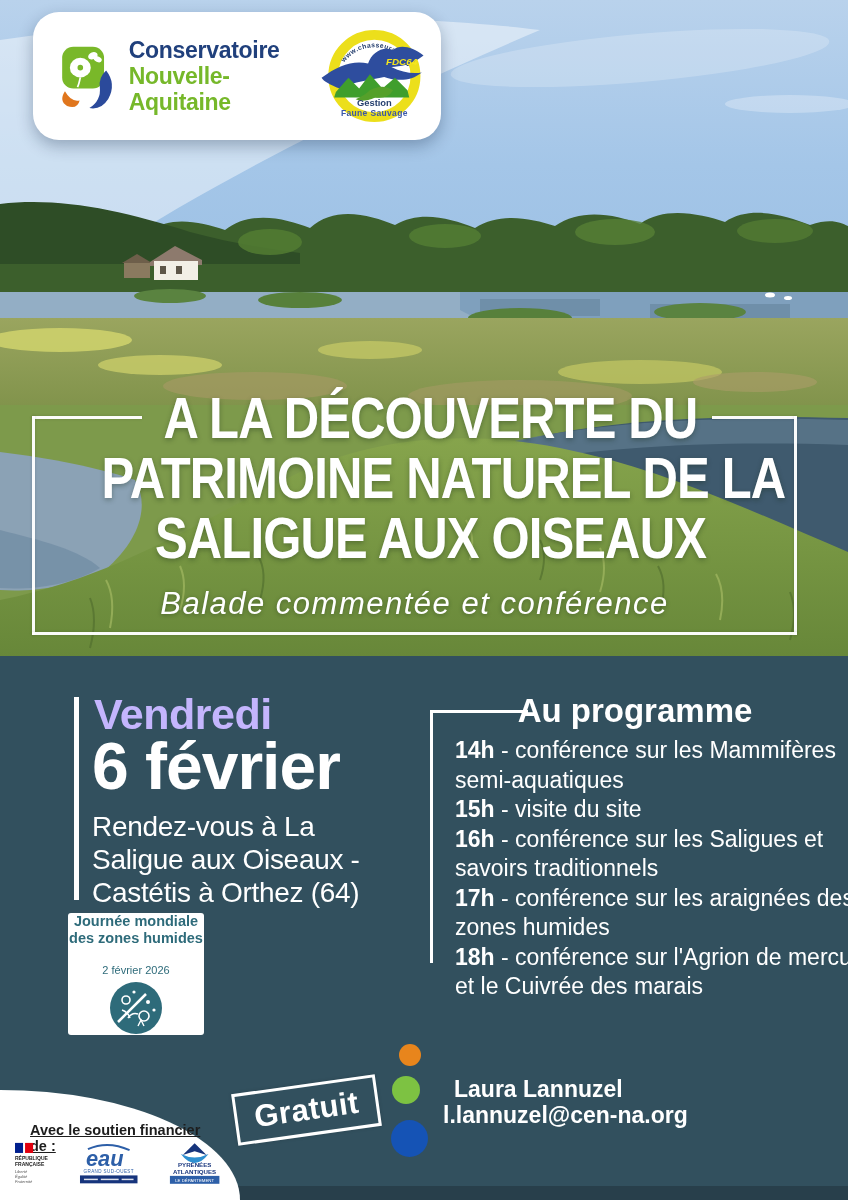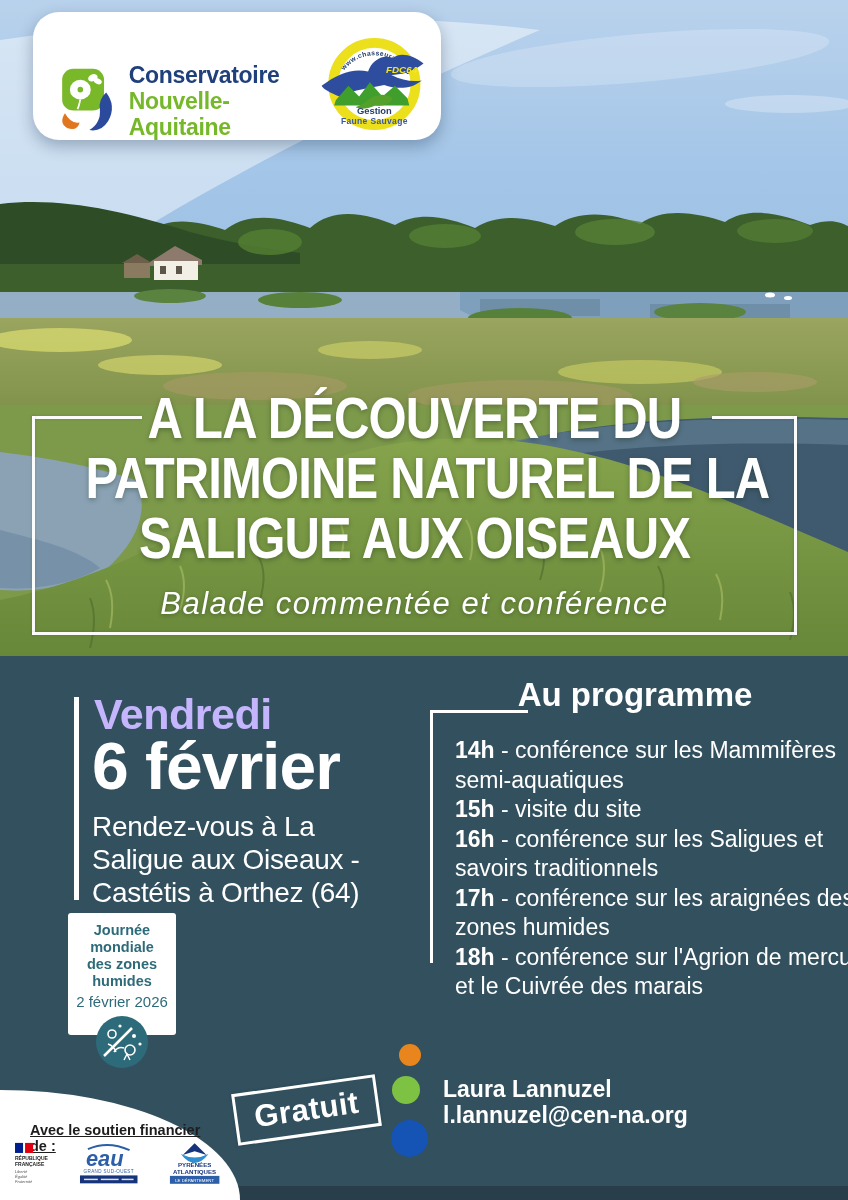--- a/index.html
+++ b/index.html
@@ -10,69 +10,69 @@
   }
   .abs{position:absolute;}
 
   
   .photo{left:0;top:0;width:848px;height:658px;}
 
   
   .logo-card{
     left:33px;top:12px;width:408px;height:128px;background:#fff;
     border-radius:26px;box-shadow:0 6px 16px rgba(10,30,60,.30);
-    display:flex;align-items:flex-end;padding:0 10px 0 18px;box-sizing:border-box;gap:8px;
+    display:flex;align-items:center;padding:0 10px 0 18px;box-sizing:border-box;gap:8px;
   }
   .cen-text{line-height:26px;font-weight:bold;font-size:23px;letter-spacing:-.3px;}
   .cen-blue{color:#20407C;}
   .cen-green{color:#76B82A;}
 
   
   .frame-seg{background:rgba(255,255,255,.97);box-shadow:0 0 3px rgba(0,0,0,.15);}
   .title{
-    left:32px;top:388px;width:765px;text-align:center;color:#fff;
+    left:48px;top:388px;width:765px;text-align:center;color:#fff;
     font-weight:bold;font-size:57px;line-height:60px;letter-spacing:-1px;
     text-shadow:0 2px 6px rgba(20,40,20,.35);
   }
   .title > div{transform:scaleX(.86);transform-origin:center;white-space:nowrap;}
   .subtitle{
     left:32px;top:586px;width:765px;text-align:center;color:#fff;
     font-size:31px;font-style:italic;letter-spacing:1.5px;
     text-shadow:0 1px 4px rgba(20,40,20,.4);
   }
 
   
   .teal-panel{left:0;top:656px;width:848px;height:544px;background:#32505E;}
   .bottom-strip{left:0;top:1186px;width:848px;height:14px;background:#283F4B;}
 
   .v-line{left:74px;top:697px;width:5px;height:203px;background:#fff;}
   .day{left:94px;top:690px;color:#c4b5fd;font-weight:bold;font-size:43px;letter-spacing:-.5px;}
   .date{left:92px;top:728px;color:#fff;font-weight:bold;font-size:66px;letter-spacing:-1px;}
   .address{left:92px;top:810px;color:#fff;font-weight:normal;font-size:28px;line-height:33px;letter-spacing:-.3px;}
 
   .badge{
-    left:68px;top:913px;width:108px;height:122px;background:#fff;border-radius:3px;
-    text-align:center;padding-top:9px;box-sizing:border-box;
+    left:68px;top:913px;width:136px;height:122px;background:#fff;border-radius:3px;
+    text-align:center;box-sizing:border-box;
   }
   .badge .b1{font-weight:bold;font-size:14.5px;line-height:17px;color:#2E6B7A;}
-  .badge .b2{font-size:15px;color:#2E6B7A;margin-top:3px;text-align:center;}
+  .badge .b2{font-size:11px;color:#2E6B7A;margin-top:17px;text-align:center;}
 
   .prog-hline{left:430px;top:710px;width:98px;height:3px;background:#fff;}
   .prog-vline{left:430px;top:710px;width:3px;height:253px;background:#fff;}
-  .prog-head{left:430px;top:676px;width:410px;text-align:center;color:#fff;font-weight:bold;font-size:33px;}
+  .prog-head{left:430px;top:692px;width:410px;text-align:center;color:#fff;font-weight:bold;font-size:33px;}
   .prog-list{left:455px;top:736px;width:432px;color:#fff;font-size:23px;line-height:29.5px;}
   .prog-list p{margin:0;}
   .prog-list strong{font-weight:bold;}
 
   .dot{border-radius:50%;}
   .dot-orange{left:399px;top:1044px;width:22px;height:22px;background:#E8851C;}
   .dot-green{left:392px;top:1076px;width:28px;height:28px;background:#7DC242;}
   .dot-blue{left:391px;top:1120px;width:37px;height:37px;background:#1553B5;}
   .reg-title{left:443px;top:1036px;color:#fff;font-weight:bold;font-size:31px;letter-spacing:-.3px;}
-  .reg-name{left:443px;top:1076px;color:#fff;font-weight:bold;font-size:23px;}
+  .reg-name{left:454px;top:1076px;color:#fff;font-weight:bold;font-size:23px;}
   .reg-email{left:443px;top:1102px;color:#fff;font-weight:bold;font-size:23px;}
 
   .stamp{
     left:234px;top:1084px;border:3px solid #fff;color:#fff;font-weight:bold;font-size:31px;
     padding:5px 17px;transform:rotate(-8deg);transform-origin:center;letter-spacing:.5px;
     box-shadow:0 0 4px rgba(0,0,0,.15);
   }
 
   .sponsors{
     left:0;top:1090px;width:240px;height:110px;background:#fff;

